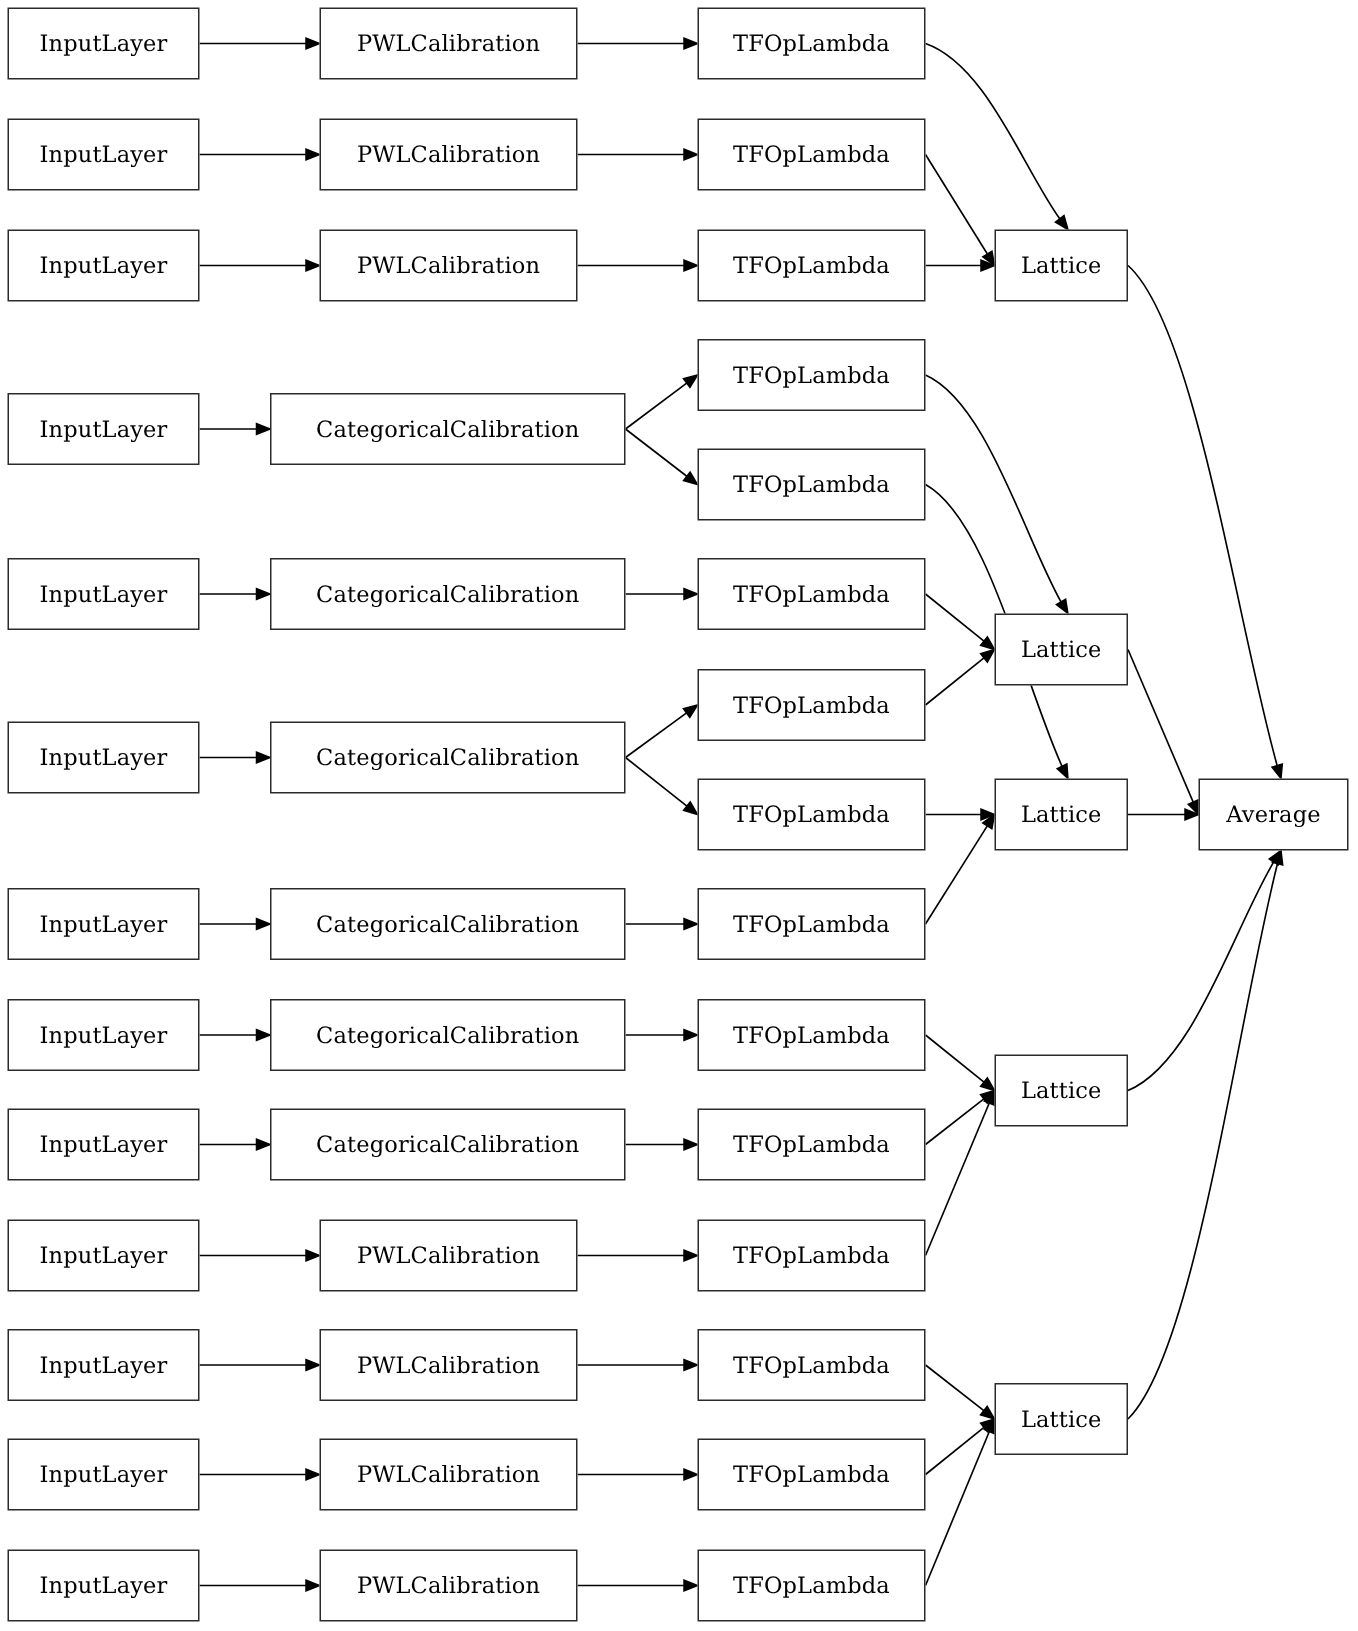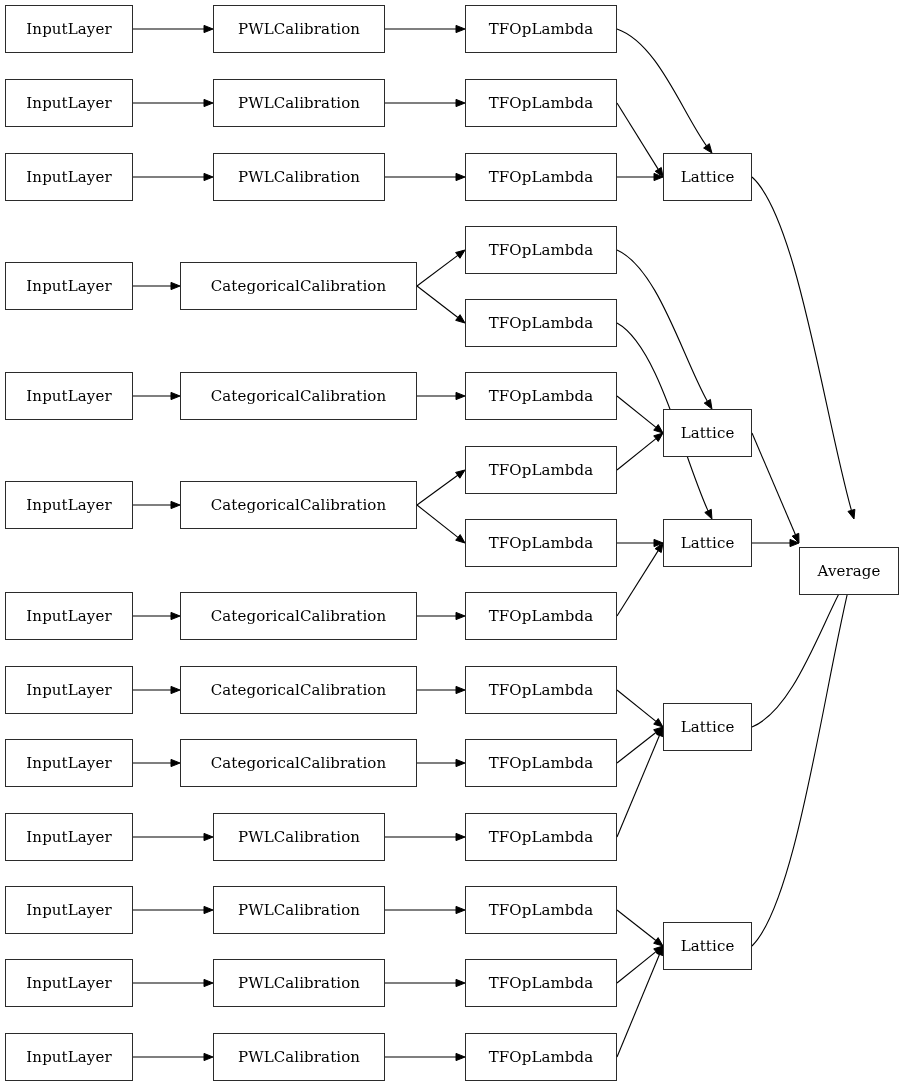--- a/index.html
+++ b/index.html
@@ -282,15 +282,15 @@
       <div class="node" style="left: 465px; top: 739px; width: 152px; height: 48px;">TFOpLambda</div>
       <div class="node" style="left: 465px; top: 813px; width: 152px; height: 48px;">TFOpLambda</div>
       <div class="node" style="left: 465px; top: 886px; width: 152px; height: 48px;">TFOpLambda</div>
       <div class="node" style="left: 465px; top: 959px; width: 152px; height: 48px;">TFOpLambda</div>
       <div class="node" style="left: 465px; top: 1033px; width: 152px; height: 48px;">TFOpLambda</div>
       <div class="node" style="left: 663px; top: 153px; width: 89px; height: 48px;">Lattice</div>
       <div class="node" style="left: 663px; top: 409px; width: 89px; height: 48px;">Lattice</div>
       <div class="node" style="left: 663px; top: 519px; width: 89px; height: 48px;">Lattice</div>
       <div class="node" style="left: 663px; top: 703px; width: 89px; height: 48px;">Lattice</div>
       <div class="node" style="left: 663px; top: 922px; width: 89px; height: 48px;">Lattice</div>
-      <div class="node" style="left: 799px; top: 519px; width: 100px; height: 48px; margin-top: 28px;">Average</div>
+      <div class="node" style="left: 799px; top: 519px; width: 100px; height: 48px;">Average</div>
     </div>
 </div>
 
 </body></html>

